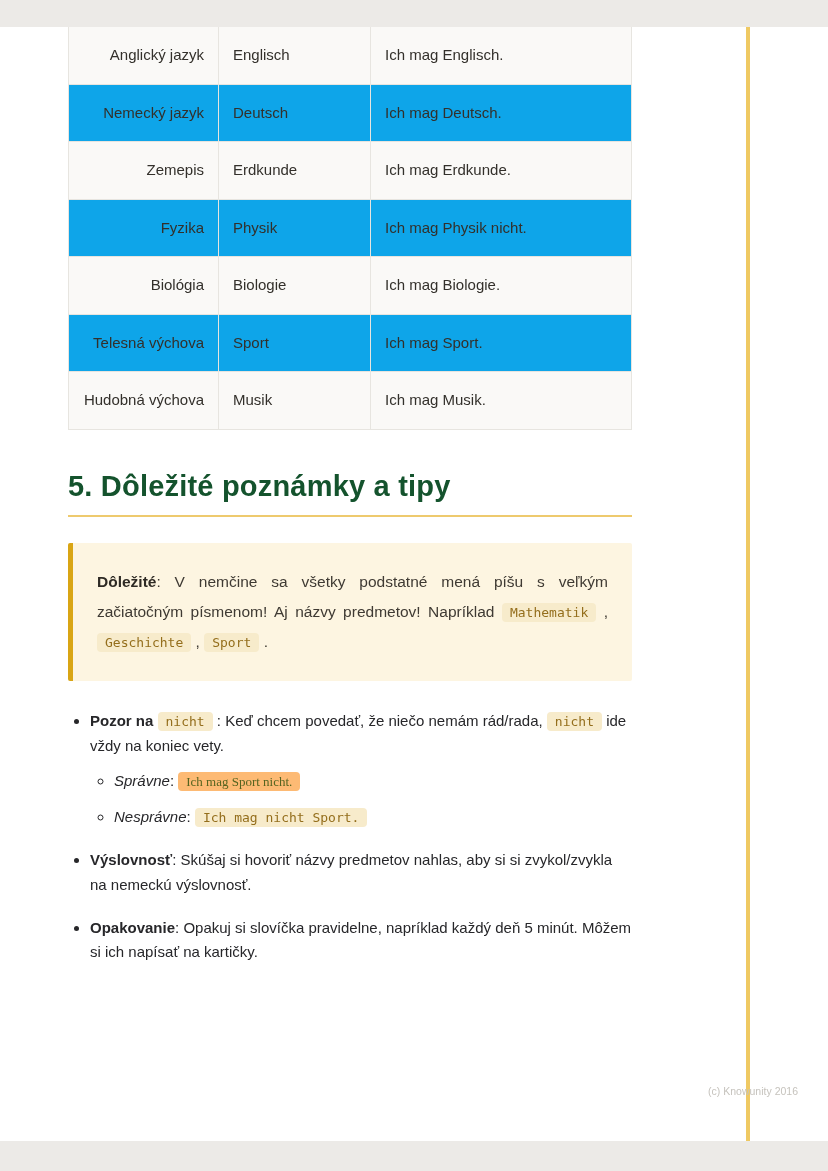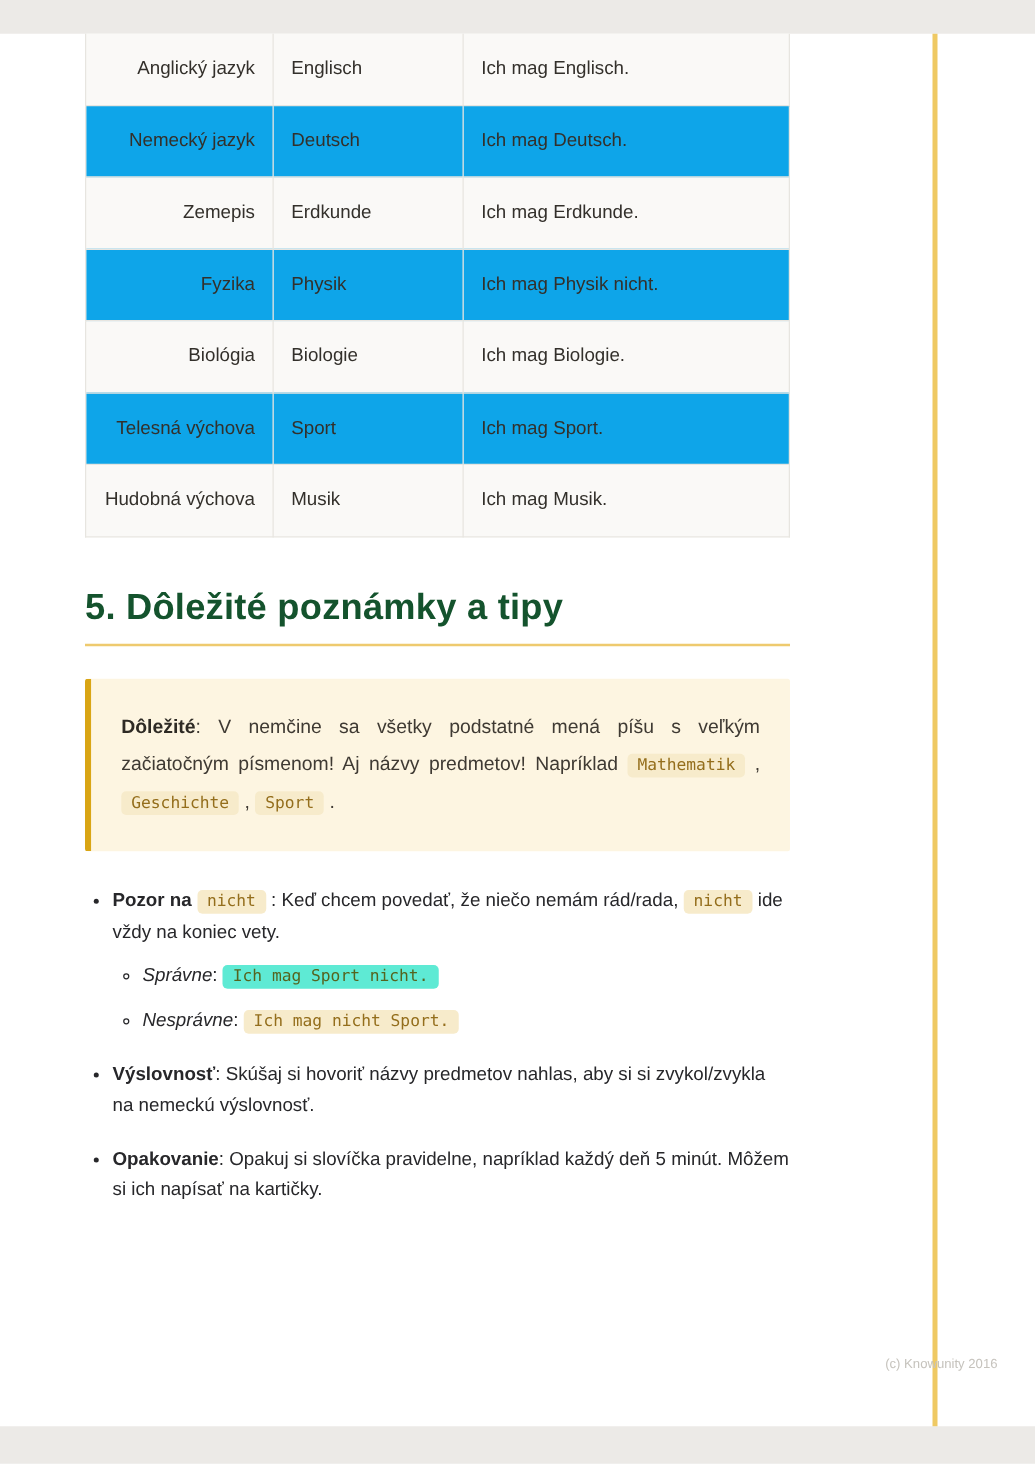--- a/index.html
+++ b/index.html
@@ -73,22 +73,23 @@
   .badge {
     font-family:"DejaVu Sans Mono", monospace;
     font-size:13px;
     background:#f7ebcb;
     color:#946e1c;
     padding:2px 8px;
     border-radius:4px;
     white-space:nowrap;
   }
   .badge.correct {
-    background:#5eead4;
+    background:#fdba74;
     color:#55641f;
+    font-family:Liberation Serif, serif;
   }
   
   ul.tips {
     margin:28px 0 0 0;
     padding-left:22px;
     font-size:15px;
     color:#27272a;
     line-height:1.65;
   }
   ul.tips > li { margin-bottom:18px; }

